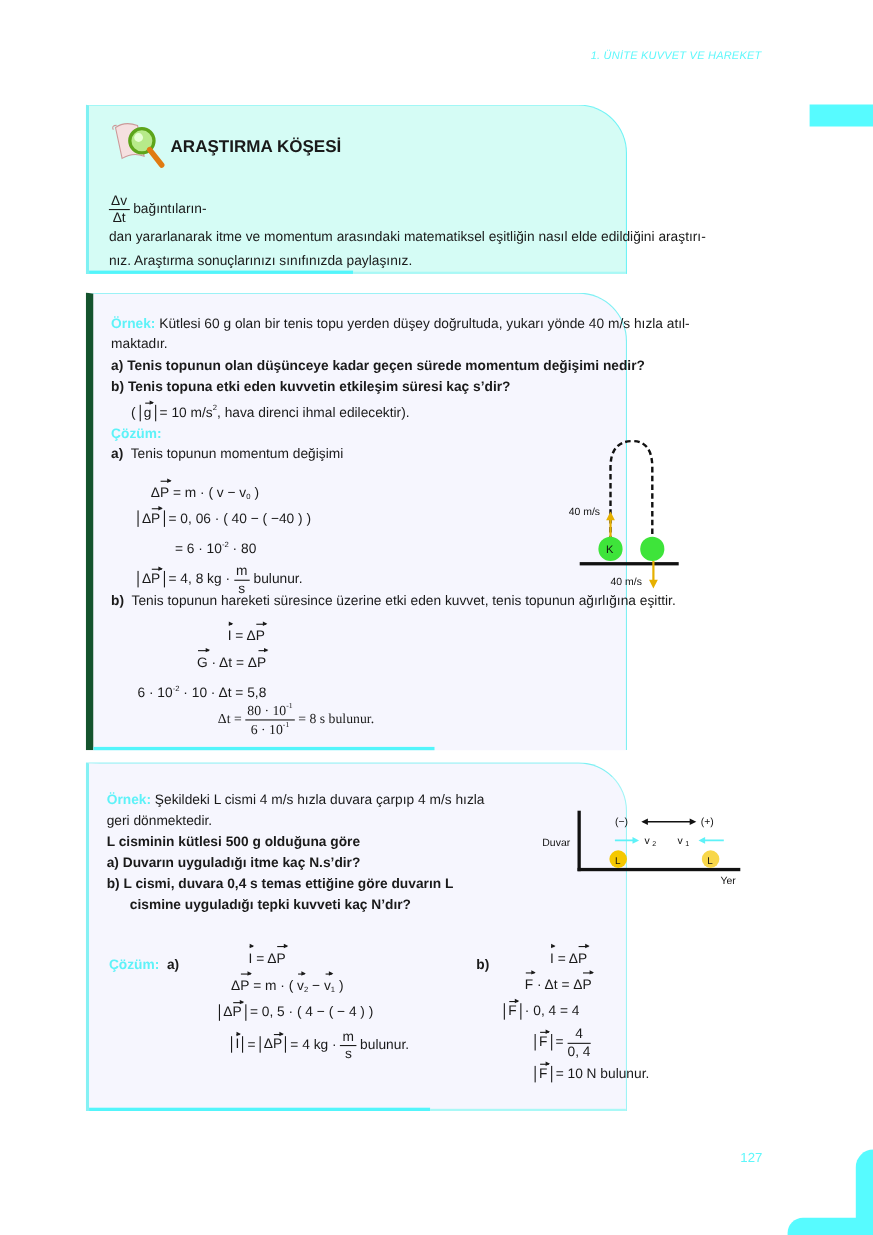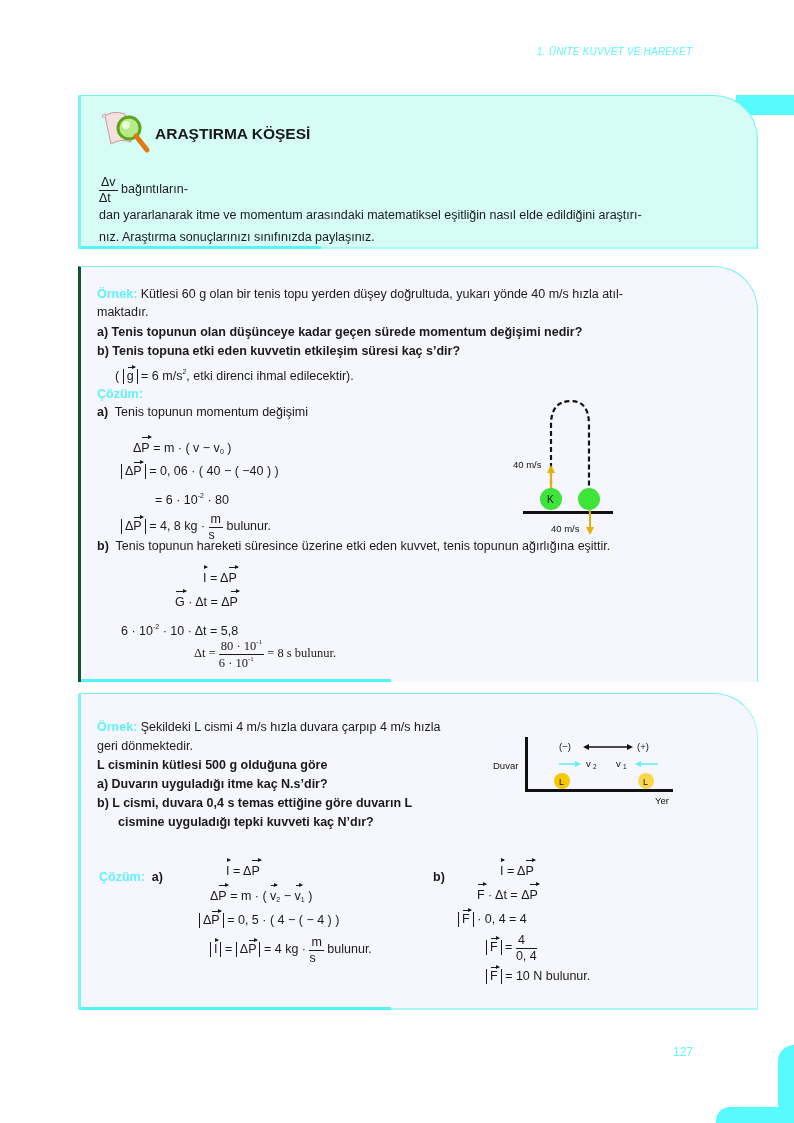--- a/index.html
+++ b/index.html
@@ -1,39 +1,39 @@
 <!DOCTYPE html>
 <html><head>
 <meta charset="utf-8">
 <style>
   * { box-sizing: border-box; margin: 0; padding: 0; }
   body { width: 794px; height: 1123px; background: #ffffff; position: relative; font-family: "Liberation Sans", sans-serif; color: #1a1a1a; overflow: hidden; }
 
   .header-text { position: absolute; left: 537px; top: 46px; font-size: 10px; font-style: italic; color: #5ef7fb; letter-spacing: 0.2px; }
   .side-tab { position: absolute; left: 736px; top: 95px; width: 58px; height: 20px; background: #57fbff; }
 
-  .box { position: absolute; left: 78px; width: 680px; }
+  .box { position: absolute; left: 78px; width: 492px; }
 
   
   .box-research { top: 95px; height: 154px; background: #d5fcf5; border-top: 1.5px solid #6ff3f6; border-right: 1.5px solid #6ff3f6; border-left: 3px solid #7ef1f3; border-top-right-radius: 44px; }
   .box-research .bottom-line { position: absolute; left: 0; bottom: 0; width: 240px; height: 3px; background: #53f5fb; }
   .box-research .bottom-line2 { position: absolute; left: 240px; bottom: 0; right: 0; height: 2px; background: #a9f8f6; }
   .research-icon { position: absolute; left: 18px; top: 12px; width: 55px; height: 50px; }
   .research-title { position: absolute; left: 74px; top: 29px; font-size: 15.5px; font-weight: bold; color: #1a1a1a; }
   .research-body { position: absolute; left: 18px; top: 80px; width: 595px; font-size: 12.5px; line-height: 22px; }
 
-  .frac { display: inline-block; vertical-align: middle; line-height: 1; }
+  .frac { display: inline-block; vertical-align: middle; text-align: center; line-height: 1; }
   .frac .num { display: block; border-bottom: 1px solid #1a1a1a; padding: 0 2px 1px; font-size: 12.5px; }
   .frac .den { display: block; padding-top: 1px; font-size: 12.5px; }
   .vec { position: relative; display: inline-block; }
   .vec::before { content: ""; position: absolute; left: 1px; right: -1px; top: -2px; height: 1px; background: #1a1a1a; }
   .vec::after { content: ""; position: absolute; right: -2px; top: -4px; border-left: 4px solid #1a1a1a; border-top: 2px solid transparent; border-bottom: 2px solid transparent; }
 
   
-  .box-ex1 { top: 266px; height: 416px; background: #f6f6fe; border-top: 1.5px solid #7df0f3; border-right: 1.5px solid #7df0f3; border-left: 3px solid #14532d; border-top-right-radius: 44px; }
+  .box-ex1 { top: 266px; height: 416px; background: #f6f6fe; border-top: 1.5px solid #7df0f3; border-right: 1.5px solid #7df0f3; border-left: 7px solid #14532d; border-top-right-radius: 44px; }
   .box-ex1 .bottom-line { position: absolute; left: 0; bottom: 0; width: 310px; height: 3px; background: #53f5fb; }
 
   .box-ex2 { top: 693px; height: 317px; background: #f6f6fe; border-top: 1.5px solid #7df0f3; border-right: 1.5px solid #9ef4f6; border-left: 3px solid #85f1f4; border-top-right-radius: 44px; }
   .box-ex2 .bottom-line { position: absolute; left: 0; bottom: 0; width: 310px; height: 3px; background: #53f5fb; }
   .box-ex2 .bottom-line2 { position: absolute; left: 310px; bottom: 0; right: 0; height: 2px; background: #a9f8f6; }
 
   .txt { position: absolute; font-size: 12.5px; white-space: nowrap; line-height: 18px; }
   .b { font-weight: bold; }
   .cyan { color: #5ef2f8; font-weight: bold; }
 
@@ -68,21 +68,21 @@
   </div>
   <div class="bottom-line"></div>
   <div class="bottom-line2"></div>
 </div>
 
 <div class="box box-ex1">
   <div class="txt" style="left:16px; top:18px;"><span class="cyan">Örnek:</span><span> Kütlesi 60 g olan bir tenis topu yerden düşey doğrultuda, yukarı yönde 40 m/s hızla atıl-</span></div>
   <div class="txt" style="left:16px; top:36px;">maktadır.</div>
   <div class="txt b" style="left:16px; top:56px;">a)  Tenis topunun olan düşünceye kadar geçen sürede momentum değişimi nedir?</div>
   <div class="txt b" style="left:16px; top:75px;">b)  Tenis topuna etki eden kuvvetin etkileşim süresi kaç s’dir?</div>
-  <div class="txt" style="left:34px; top:96px;">( <span class="abs"><span class="vec">g</span></span><span> = 6 m/s</span><sup>2</sup><span>, etki direnci ihmal edilecektir).</span></div>
+  <div class="txt" style="left:34px; top:96px;">( <span class="abs"><span class="vec">g</span></span><span> = 10 m/s</span><sup>2</sup><span>, hava direnci ihmal edilecektir).</span></div>
 
   <div class="txt cyan" style="left:16px; top:118px;">Çözüm:</div>
   <div class="txt" style="left:16px; top:136px;"><span class="b">a)</span>&nbsp; <span>Tenis topunun momentum değişimi</span></div>
 
   <div class="eq" style="left:52px; top:172px;">Δ<span class="vec">P</span> <span>= m · ( v − v</span><sub>0</sub> )</div>
   <div class="eq" style="left:40px; top:195px;"><span class="abs">Δ<span class="vec">P</span></span> <span>= 0, 06 · ( 40 − ( −40 ) )</span></div>
   <div class="eq" style="left:74px; top:220px;"><span>= 6 · 10</span><sup>-2</sup><span> · 80</span></div>
   <div class="eq" style="left:40px; top:246px;"><span class="abs">Δ<span class="vec">P</span></span> <span>= 4, 8 kg · </span><span class="frac"><span class="num">m</span><span class="den">s</span></span><span> bulunur.</span></div>
 
   <div class="txt" style="left:16px; top:270px;"><span class="b">b)</span>&nbsp; <span>Tenis topunun hareketi süresince üzerine etki eden kuvvet, tenis topunun ağırlığına eşittir.</span></div>

